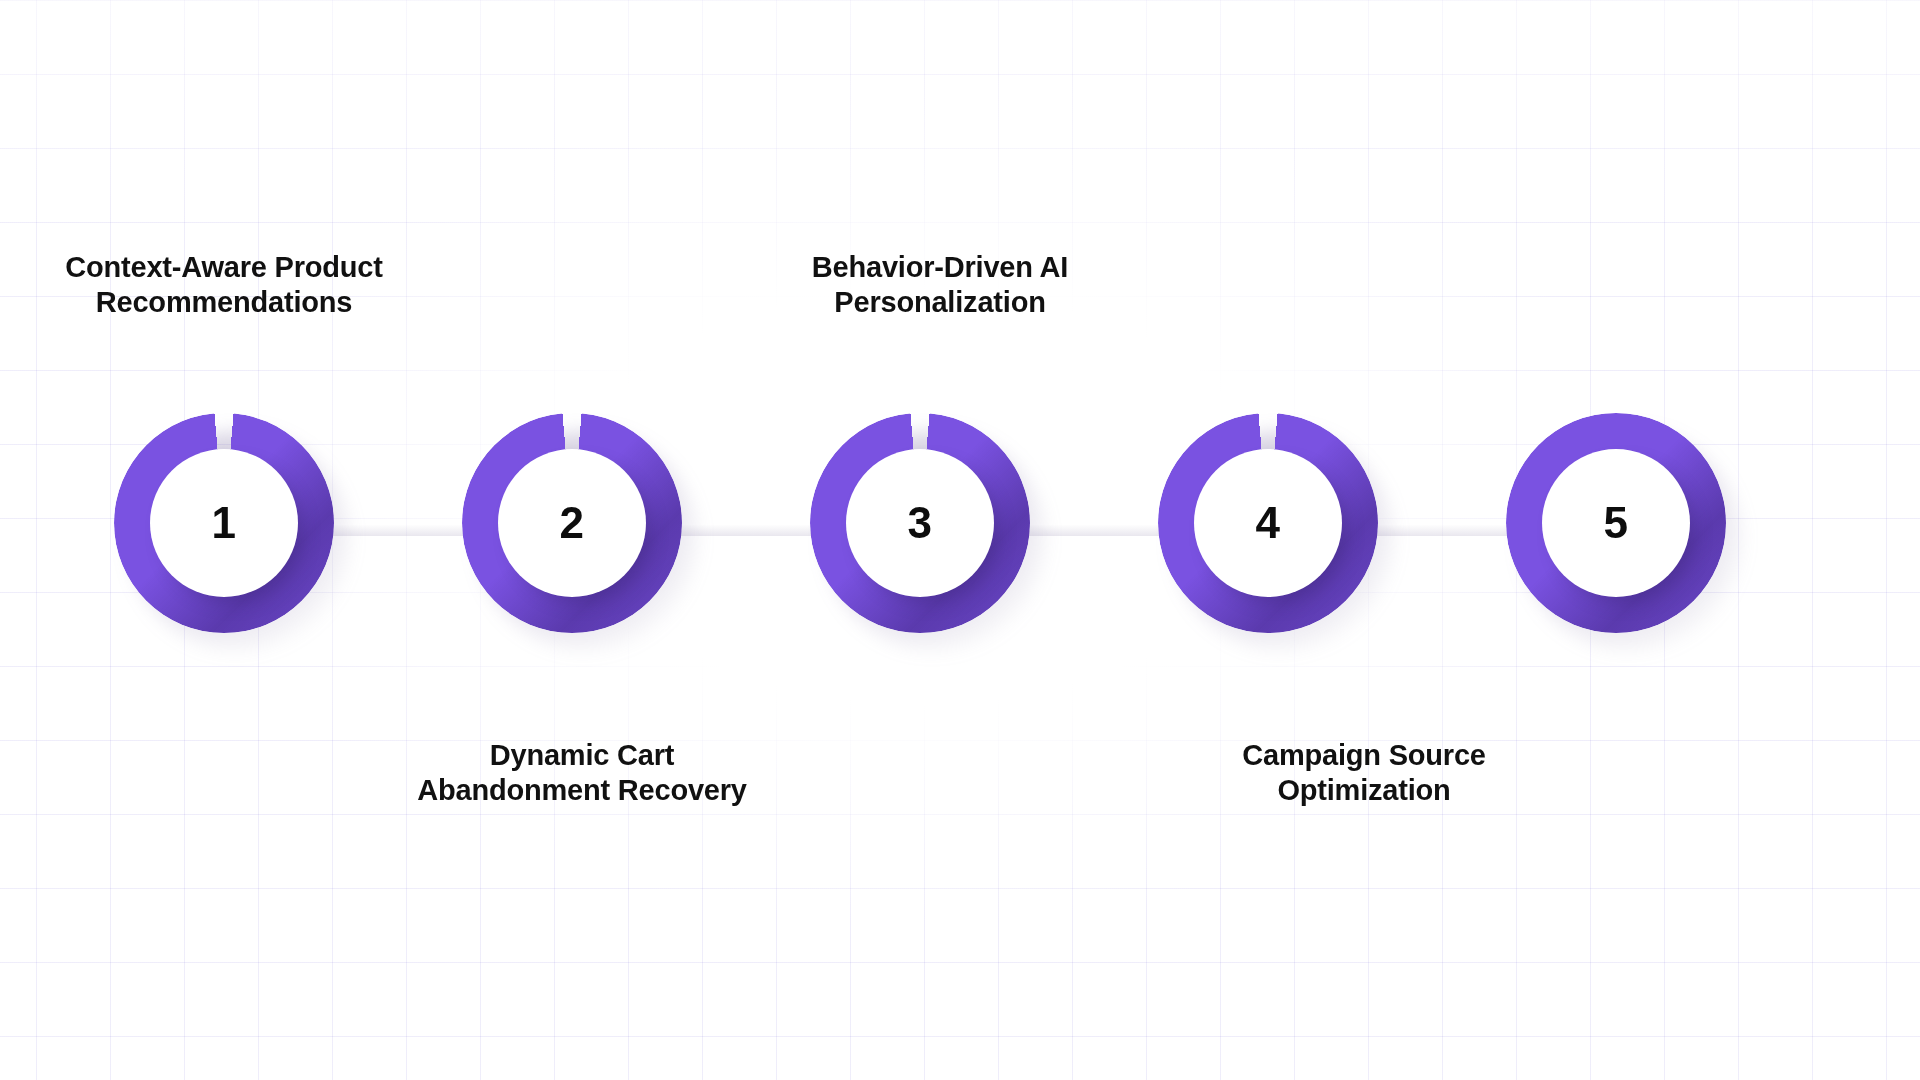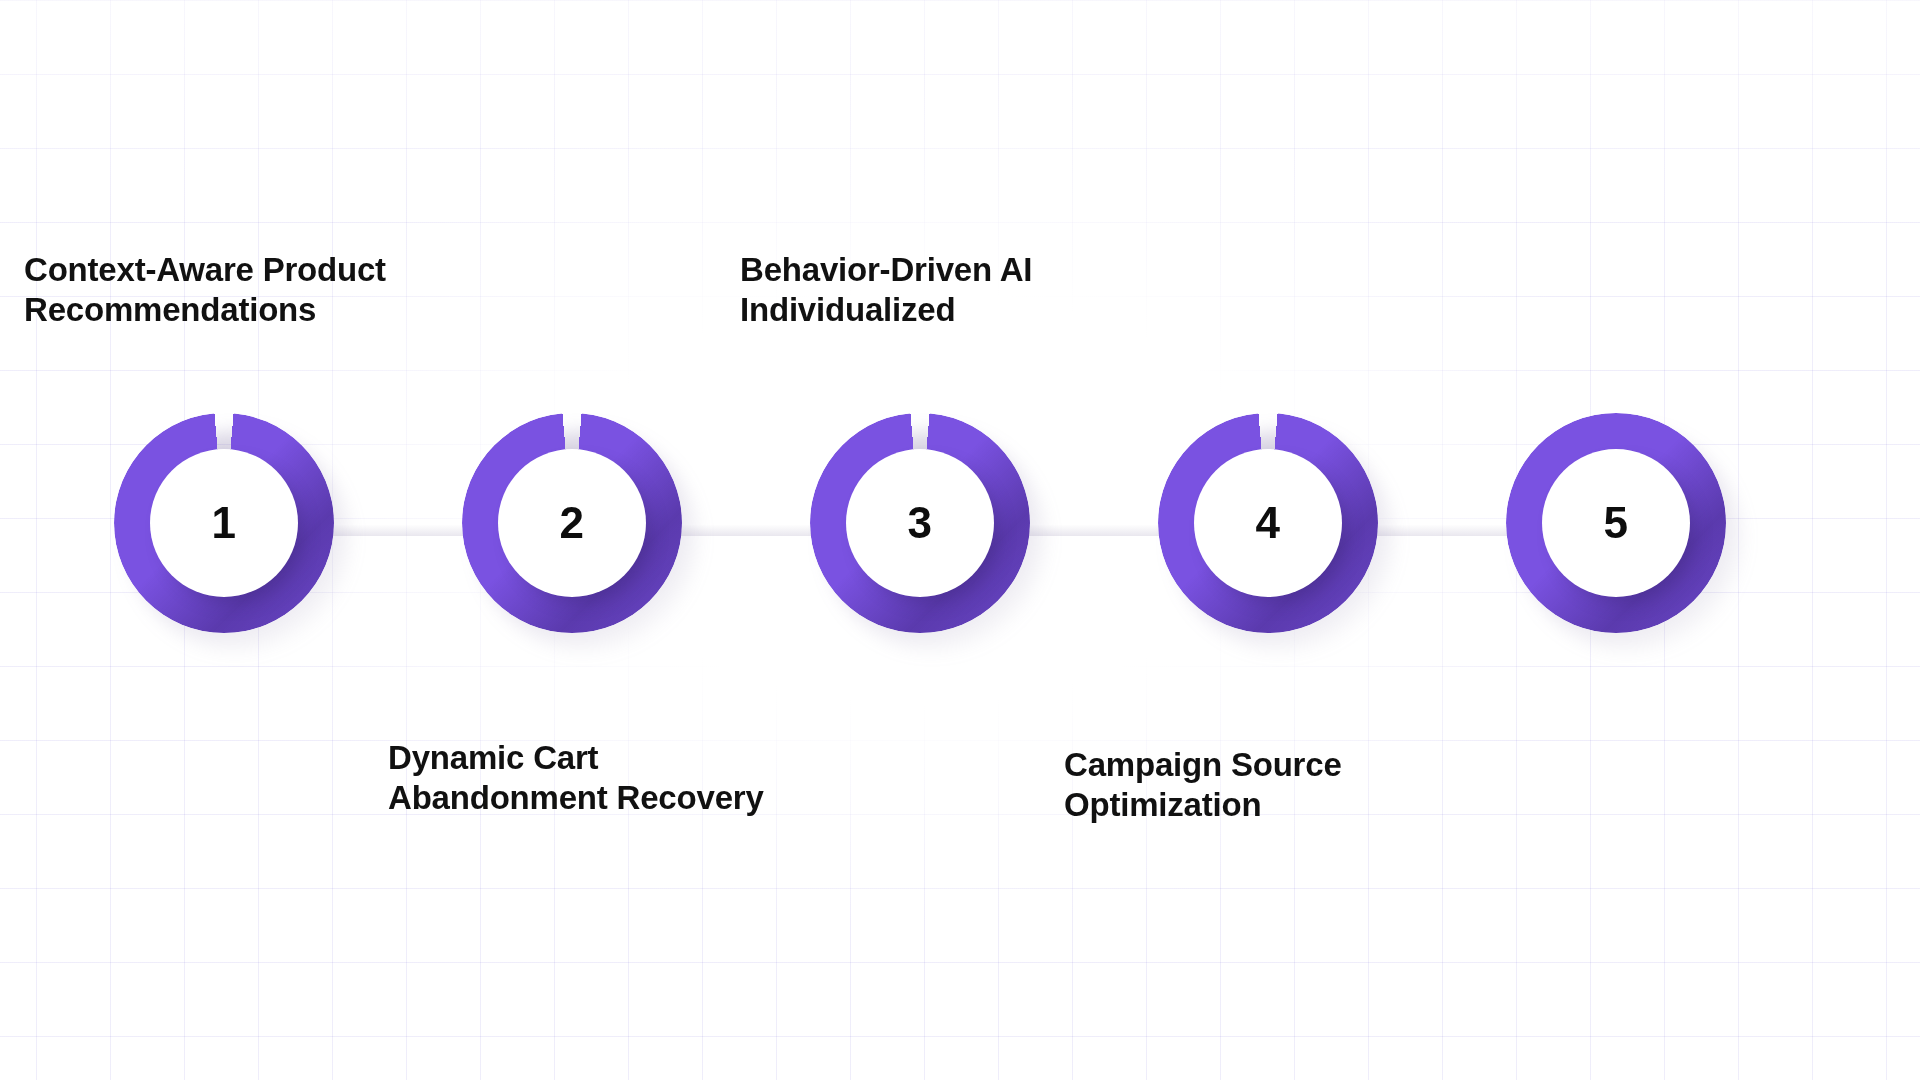--- a/index.html
+++ b/index.html
@@ -128,22 +128,22 @@
   }
   .connector .cshade {
     position:absolute;
     inset:0;
     background:linear-gradient(to bottom, rgba(0,0,0,0) 55%, rgba(40,20,90,0.10) 100%);
   }
 
   
   .caption {
     position:absolute;
-    text-align:left;
-    font-size:33px;
+    text-align:center;
+    font-size:29px;
     font-weight:700;
     line-height:1.22;
     color:#111111;
     letter-spacing:-0.2px;
     white-space:pre-line;
   }
 </style>
 </head>
 <body>
 
@@ -210,23 +210,23 @@
       <div class="disc">
         <span class="num">5</span>
       </div>
     </div>
 
   </div>
 
   <div class="caption" style="left:24px; top:250px; width:400px;">Context-Aware Product
 Recommendations</div>
 
-  <div class="caption" style="left:388px; top:738px; width:420px;">Dynamic Cart
+  <div class="caption" style="left:372px; top:738px; width:420px;">Dynamic Cart
 Abandonment Recovery</div>
 
   <div class="caption" style="left:740px; top:250px; width:400px;">Behavior-Driven AI
-Individualized</div>
-
-  <div class="caption" style="left:1064px; top:738px; width:400px;margin-top:7px;">Campaign Source
+Personalization</div>
+
+  <div class="caption" style="left:1164px; top:738px; width:400px;">Campaign Source
 Optimization</div>
 
 
 </div>
 
 </body></html>

